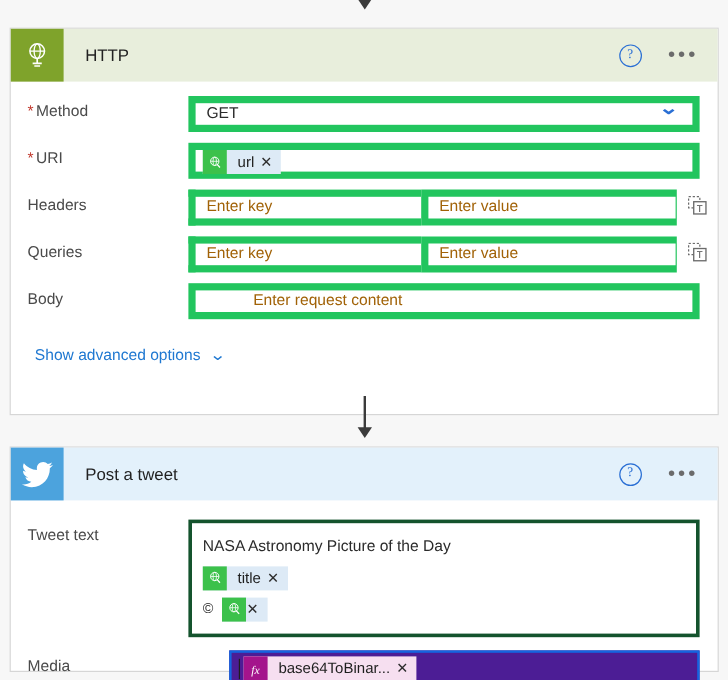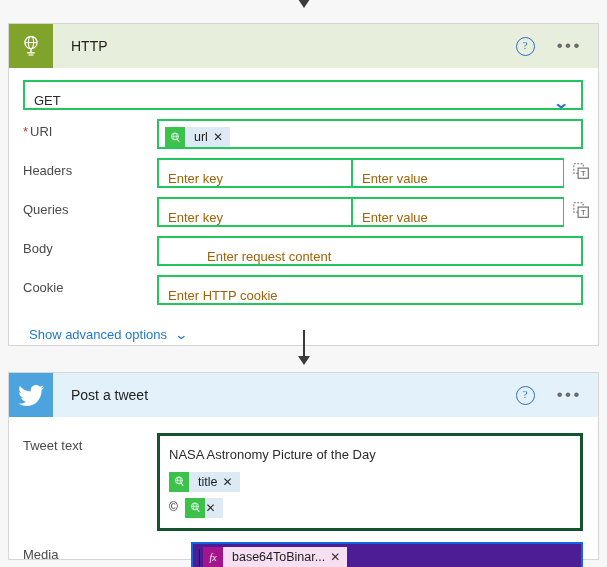--- a/index.html
+++ b/index.html
@@ -124,26 +124,26 @@
     font-size: 13px;
     padding-top: 5px;
   }
   .req-star {
     color: #c0372c;
     margin-right: 2px;
   }
   .fields { flex: 1 1 auto; display: flex; align-items: flex-start; }
 
   .input {
-    border: 2px solid #22c55e;
+    border: 6px solid #22c55e;
     background: #ffffff;
     box-sizing: border-box;
     height: 30px;
     display: flex;
-    align-items: flex-end;
+    align-items: flex-start;
     padding: 0 9px;
     font-size: 13px;
     color: #2b2b2b;
     flex: 1 1 auto;
     cursor: text;
     gap: 32px;
   }
   .placeholder { color: #a16207; }
 
   .input.dropdown {
@@ -285,20 +285,23 @@
       </svg>
     </div>
     <div class="card-title">HTTP</div>
     <div class="help-icon">?</div>
     <div class="ellipsis-icon">•••</div>
   </div>
 
   <div class="card-body">
 
     <div class="row" style="margin-top:12px;">
+      <div class="row-label">
+        <span class="req-star">*</span><span>Method</span>
+      </div>
       <div class="fields">
         <div class="input dropdown">
           <span>GET</span>
           <span class="chevron">⌄</span>
         </div>
       </div>
     </div>
 
     <div class="row" style="margin-top:9px;">
       <div class="row-label">
@@ -366,28 +369,20 @@
 
     <div class="row" style="margin-top:9px;">
       <div class="row-label">Body</div>
       <div class="fields">
         <div class="input" style="margin-right:15px;padding-left:48px;">
           <span class="placeholder">Enter request content</span>
         </div>
       </div>
     </div>
 
-    <div class="row" style="margin-top:9px;">
-      <div class="row-label">Cookie</div>
-      <div class="fields">
-        <div class="input" style="margin-right:15px;">
-          <span class="placeholder">Enter HTTP cookie</span>
-        </div>
-      </div>
-    </div>
 
     <div class="adv-link">
       <span>Show advanced options</span>
       <span class="adv-chevron">⌄</span>
     </div>
 
   </div>
 </div>
 
 <div class="connector" id="connector-mid">

